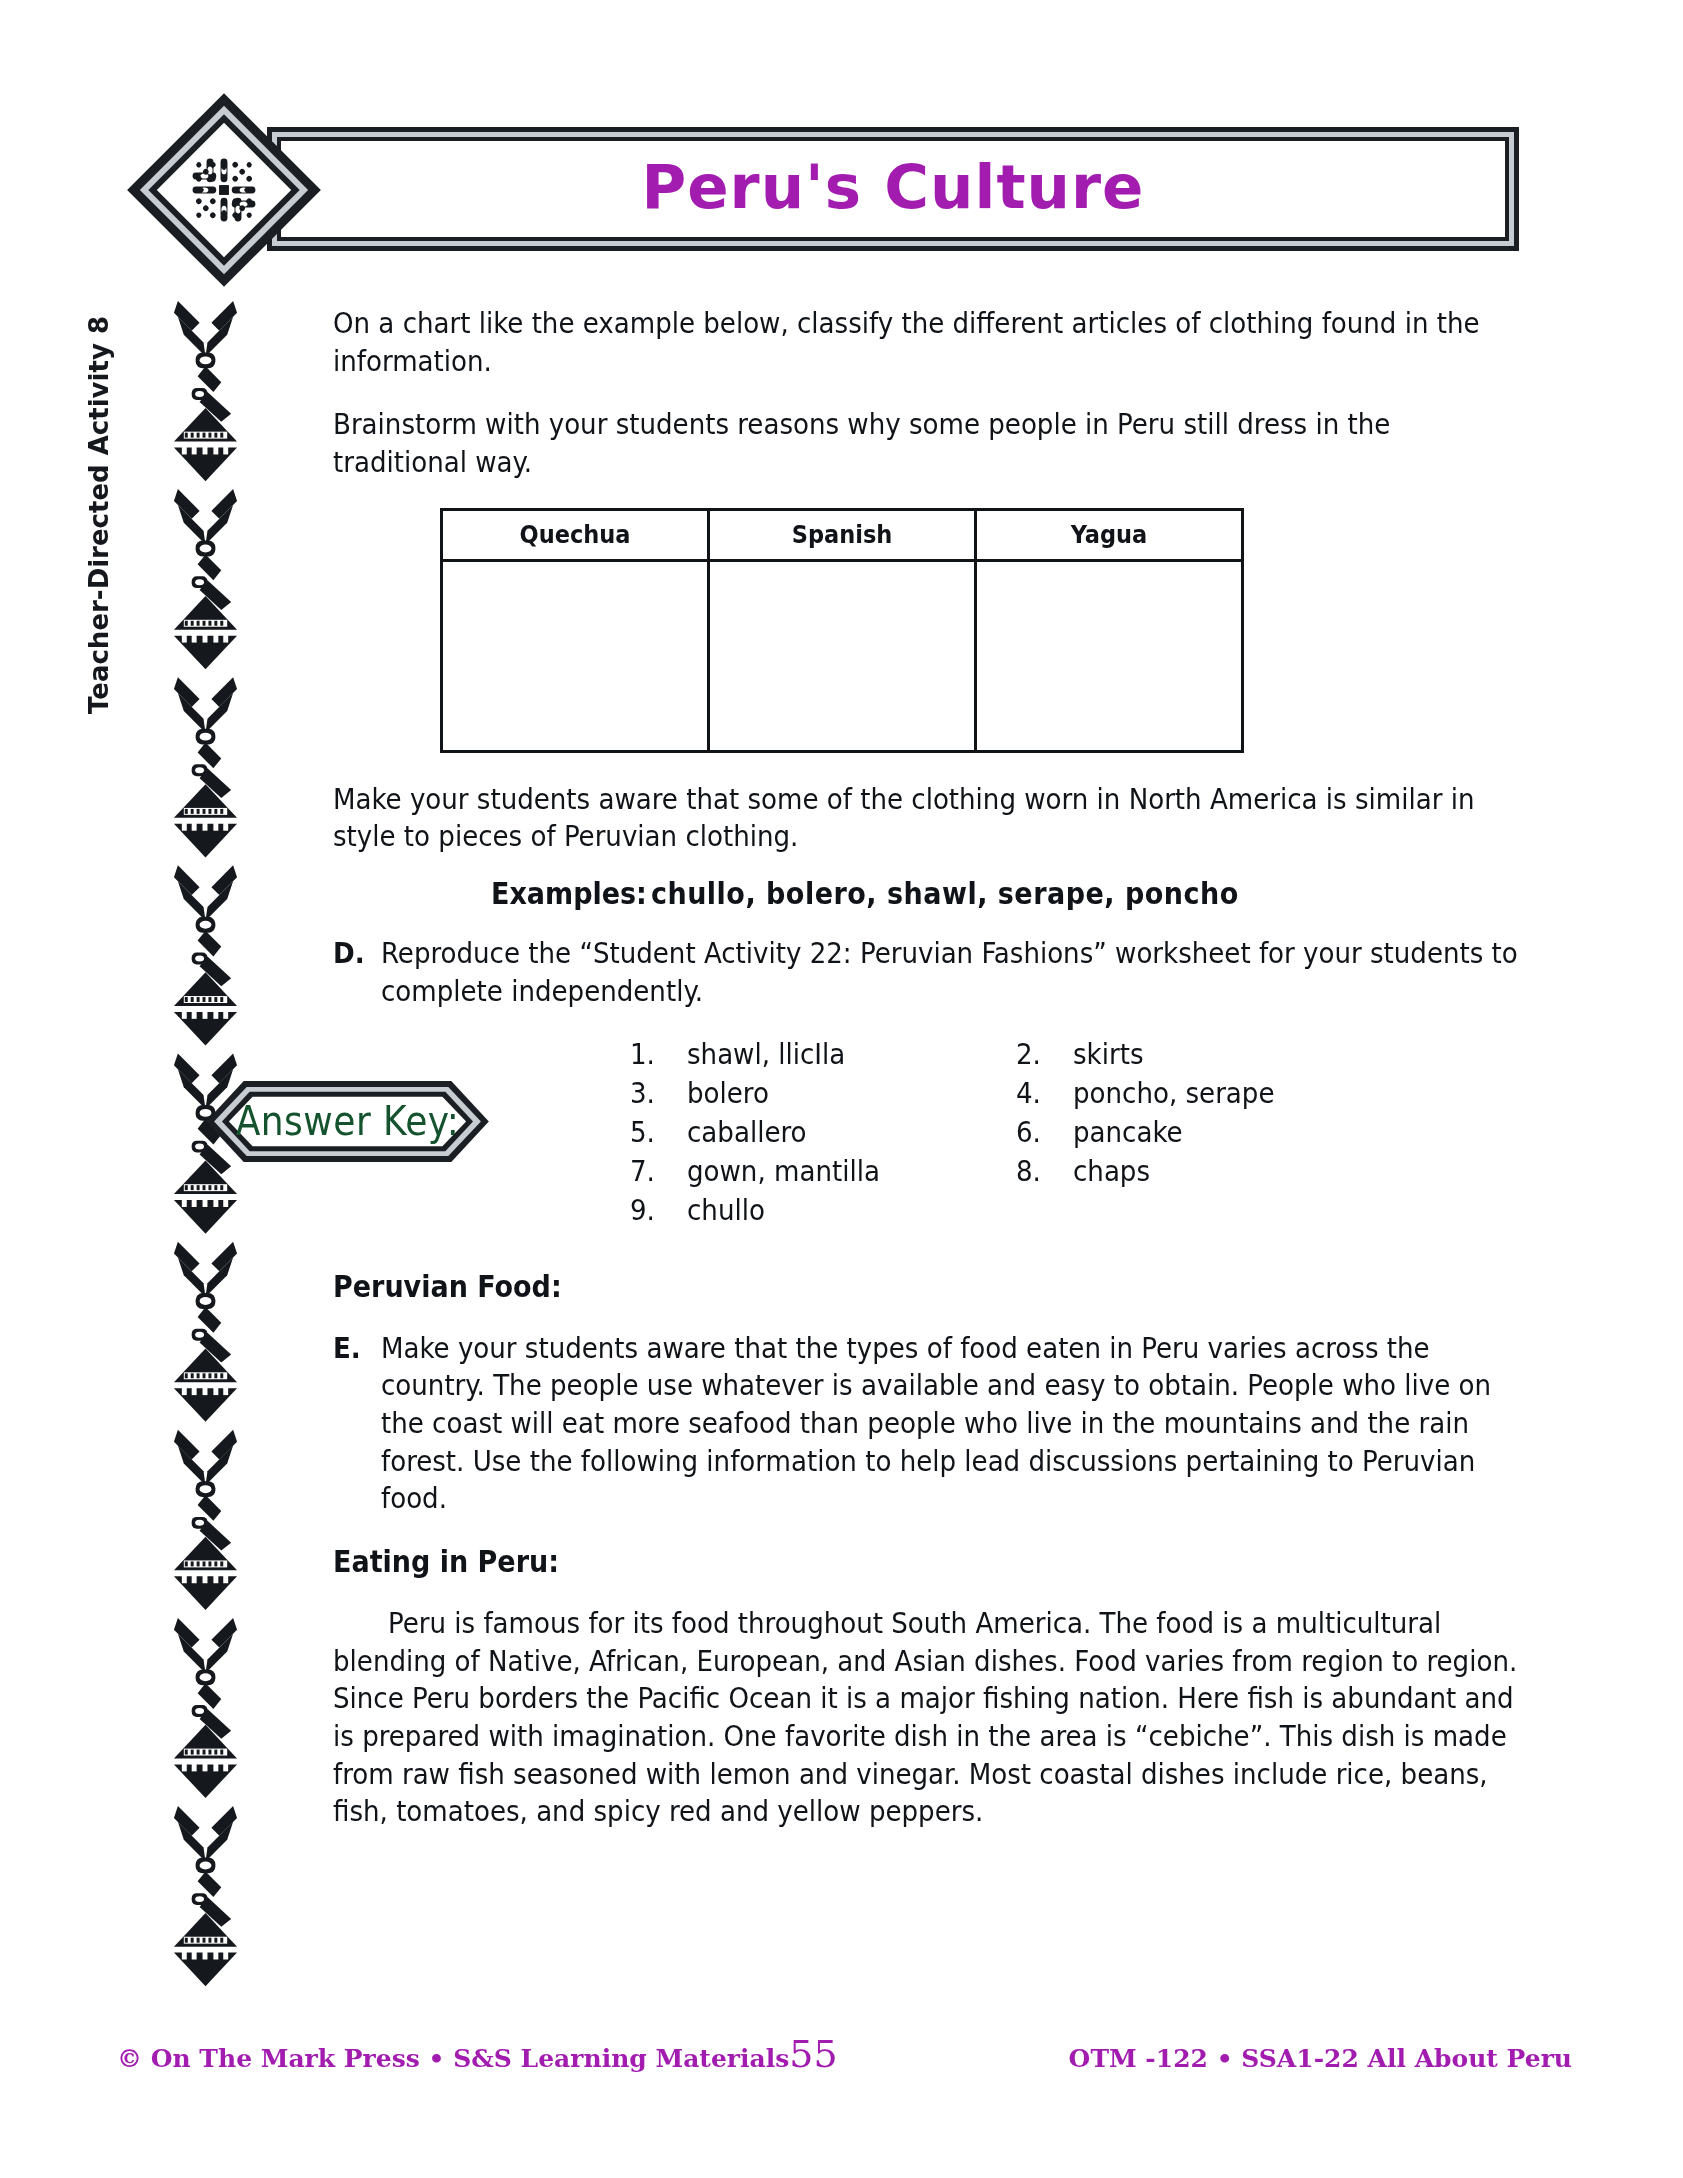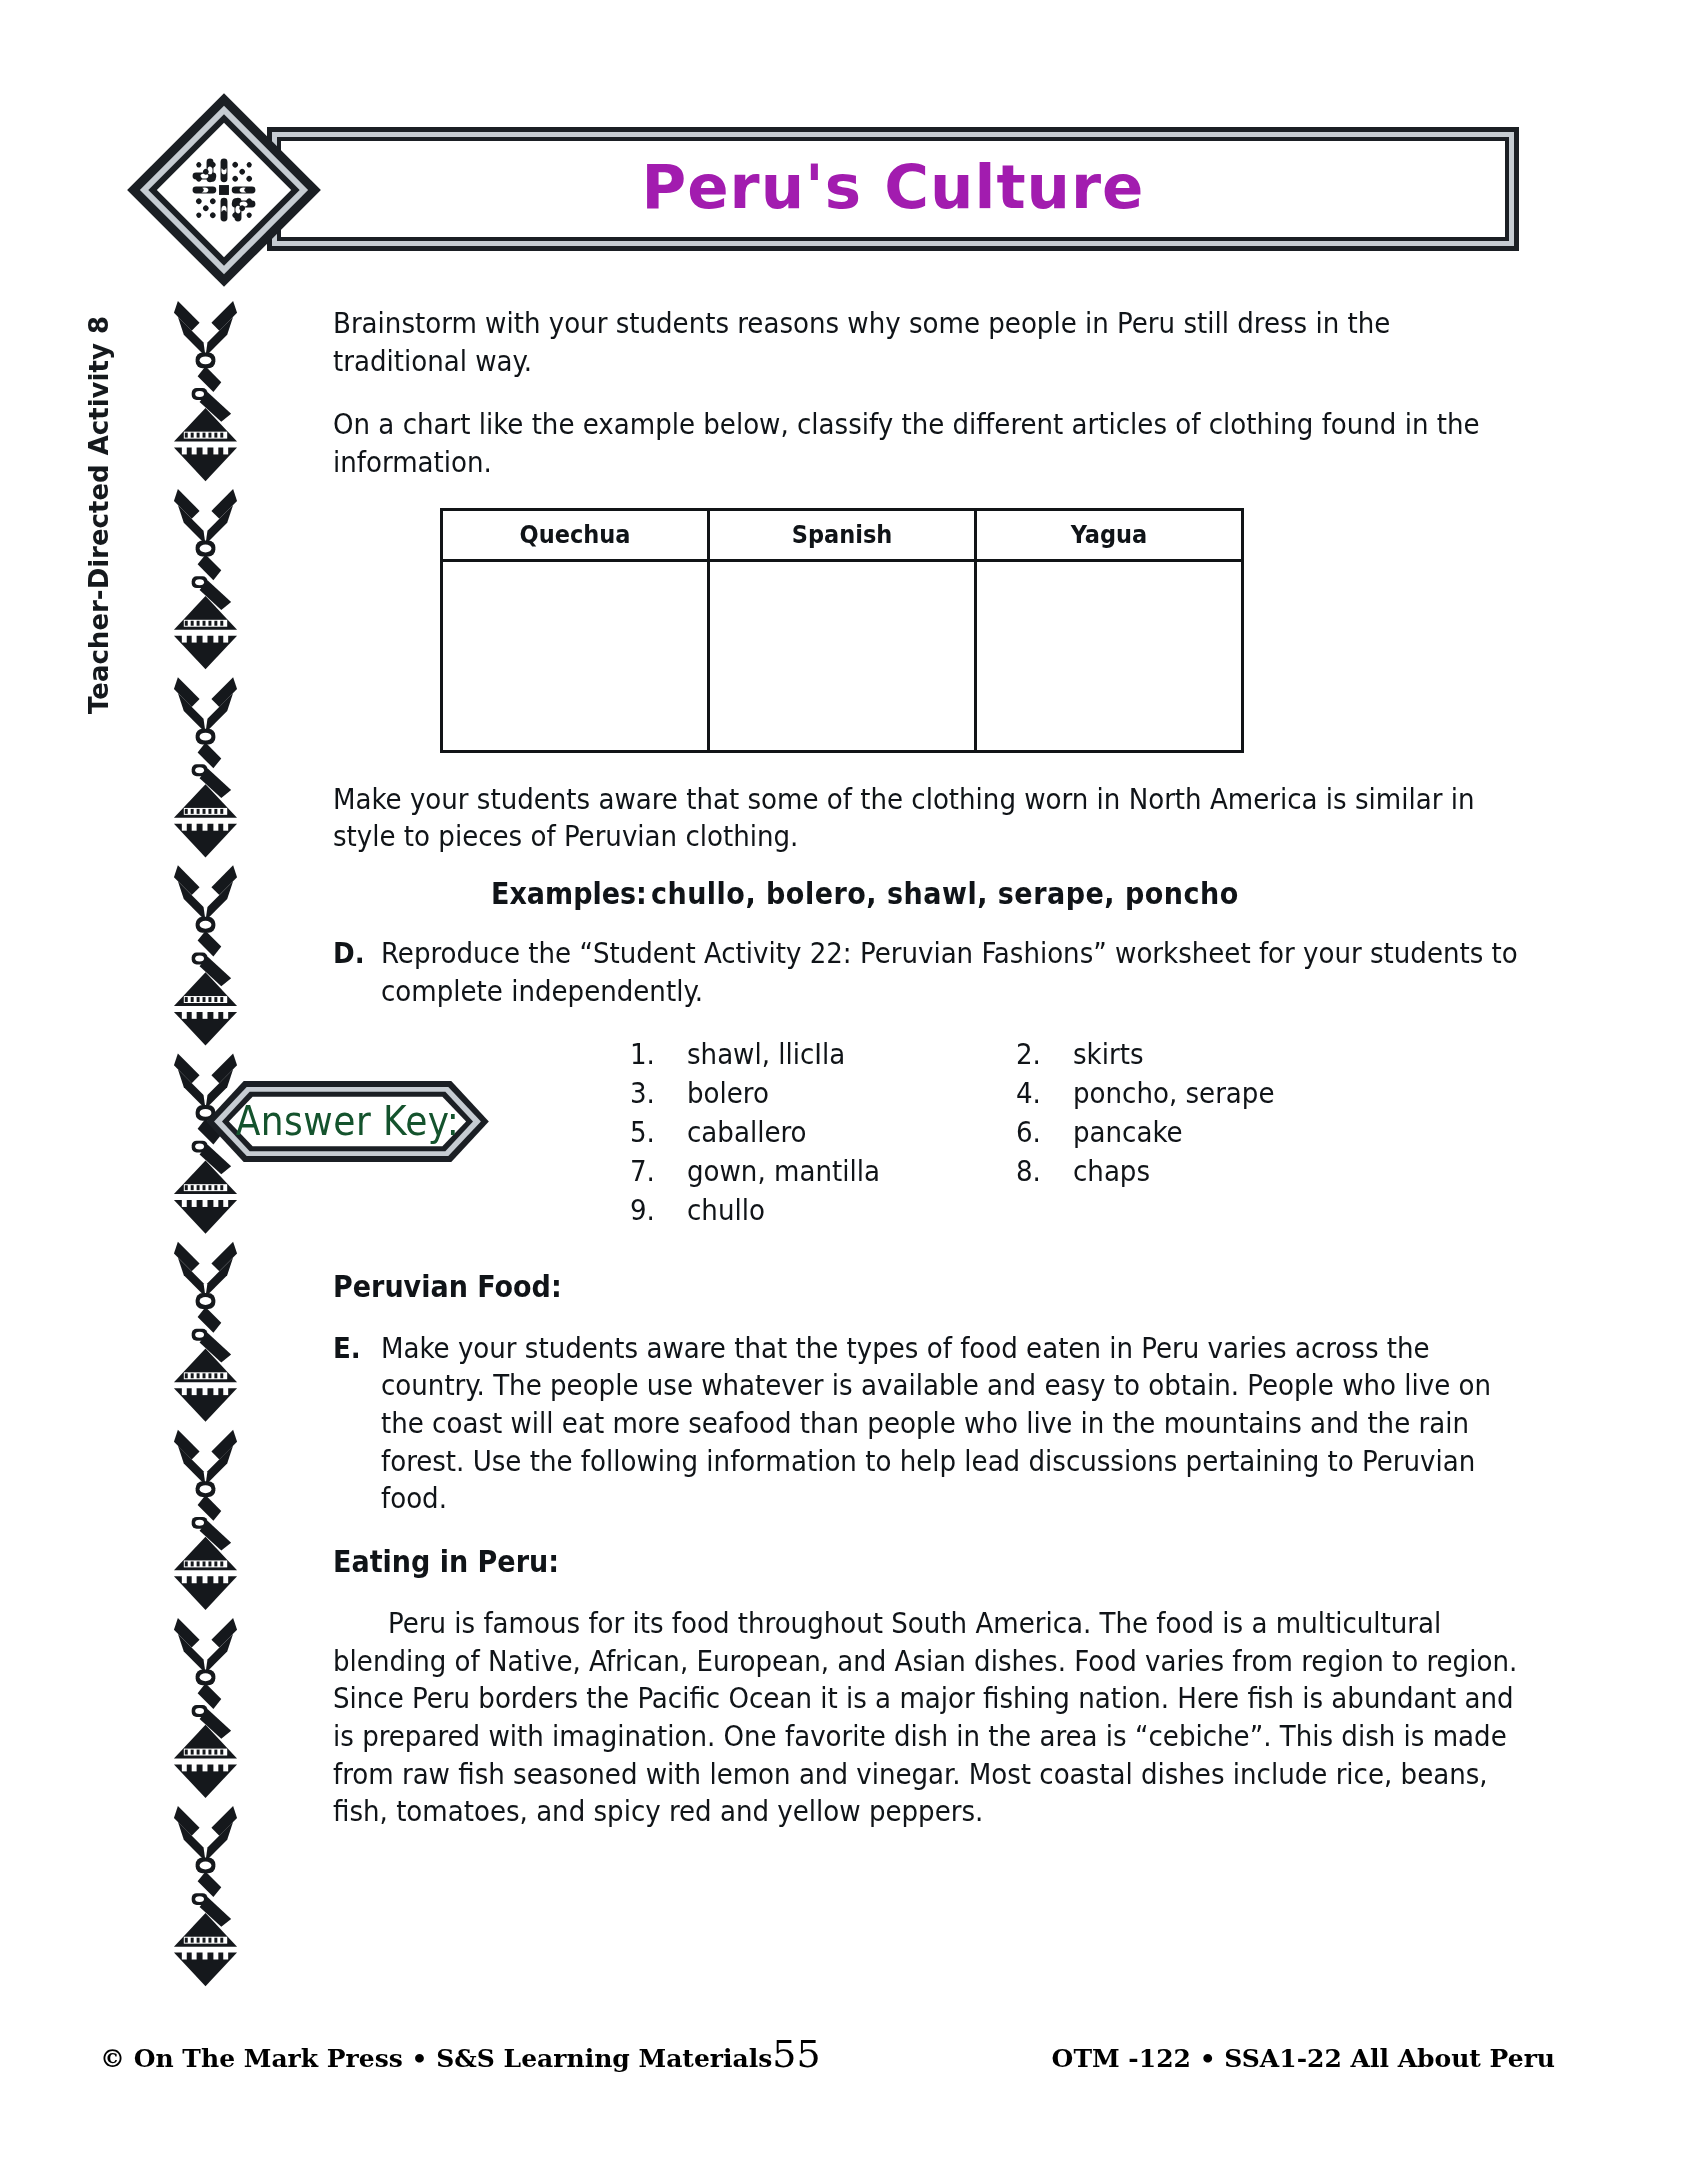--- a/index.html
+++ b/index.html
@@ -248,28 +248,28 @@
 
   
   #footer-rule {
     position: absolute;
     left: 117px; top: 2020px;
     width: 1455px; height: 2px;
     background: #ffffff;
   }
   #footer {
     position: absolute;
-    left: 100px; top: 2032px;
+    left: 117px; top: 2032px;
     width: 1455px;
     display: flex;
     align-items: baseline;
     font-family: "DejaVu Serif", serif;
     font-weight: bold;
     font-size: 25px;
-    color: #000000;
+    color: #a21caf;
   }
   #footer-left { flex: 0 0 auto; }
   #footer-center {
     flex: 1;
     text-align: left;
     font-size: 38px;
     font-family: "DejaVu Serif", serif;
     font-weight: normal;
     padding-right: 89px;
   }
@@ -400,23 +400,23 @@
       <use href="#andean-unit" y="950"></use>
       <use href="#andean-unit" y="1140"></use>
       <use href="#andean-unit" y="1330"></use>
       <use href="#andean-unit" y="1520"></use>
     </g>
   </svg>
 </div>
 
 <div id="content">
 
+  <p class="para">On a chart like the example below, classify the different articles of clothing found in the information.</p>
+
   <p class="para">Brainstorm with your students reasons why some people in Peru still dress in the traditional way.</p>
-
-  <p class="para">On a chart like the example below, classify the different articles of clothing found in the information.</p>
 
   <table id="clothing-table">
     <thead>
       <tr>
         <th>Quechua</th>
         <th>Spanish</th>
         <th>Yagua</th>
       </tr>
     </thead>
     <tbody>

